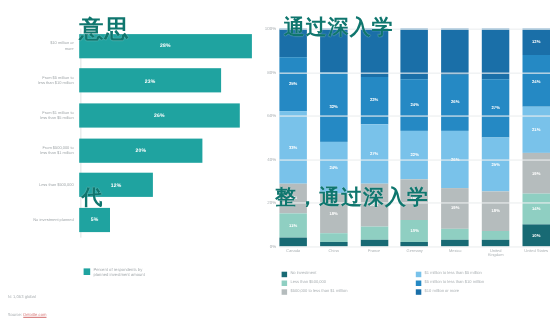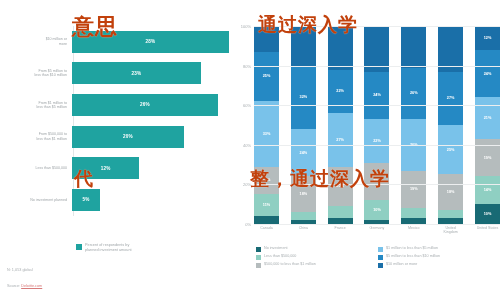--- a/index.html
+++ b/index.html
@@ -83,21 +83,21 @@
   }
   .rp-legend-item {
     width: 50%; display: flex; align-items: flex-start; gap: 3px;
     margin-bottom: 2.6px;
   }
   .rp-legend-sw { width: 5px; height: 5px; flex: none; margin-top: .5px; }
   .rp-legend-tx { font-size: 3.7px; color: #a8aeb1; filter: blur(0.35px); }
 
   
   .overlay-text {
-    position: absolute; color: #c2410c; font-weight: 700;
+    position: absolute; color: #0f766e; font-weight: 700;
     font-family: Liberation Sans, sans-serif;
     pointer-events: none; white-space: nowrap;
     text-shadow: 0 0 1px rgba(255,255,255,.65);
   }
   #ov-top-left { left: 72px; top: 12px; font-size: 22px; letter-spacing: 1px; }
   #ov-top-right { left: 258px; top: 12px; font-size: 19px; letter-spacing: 1px; }
   #ov-mid-left { left: 74px; top: 166px; font-size: 19px; letter-spacing: 1px; }
   #ov-mid-right { left: 250px; top: 166px; font-size: 19px; letter-spacing: 1px; }
 </style>
 </head>

